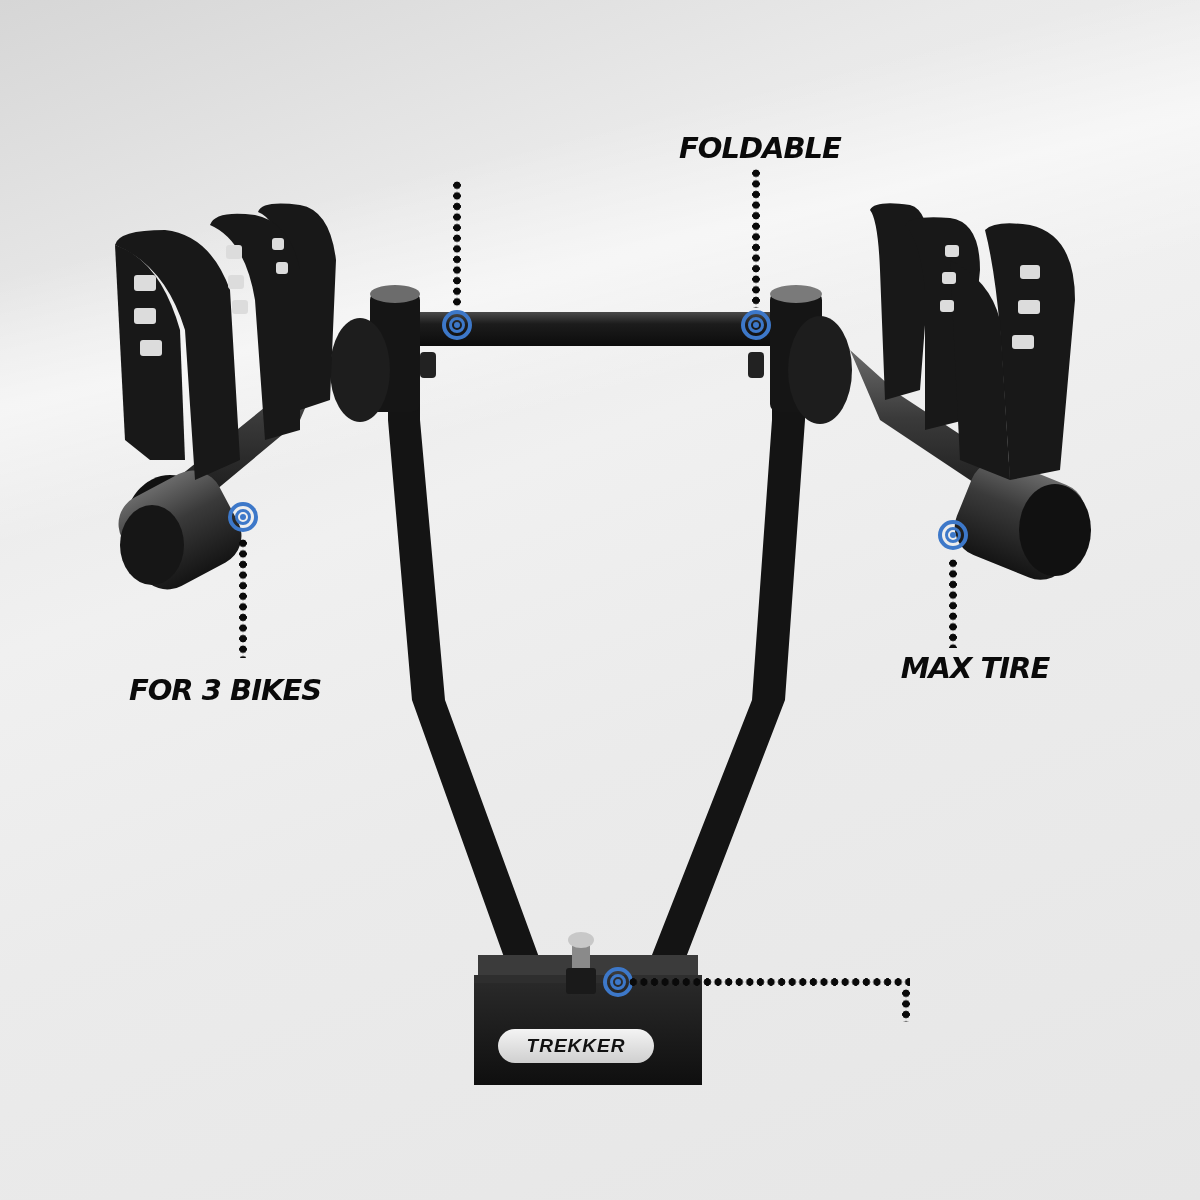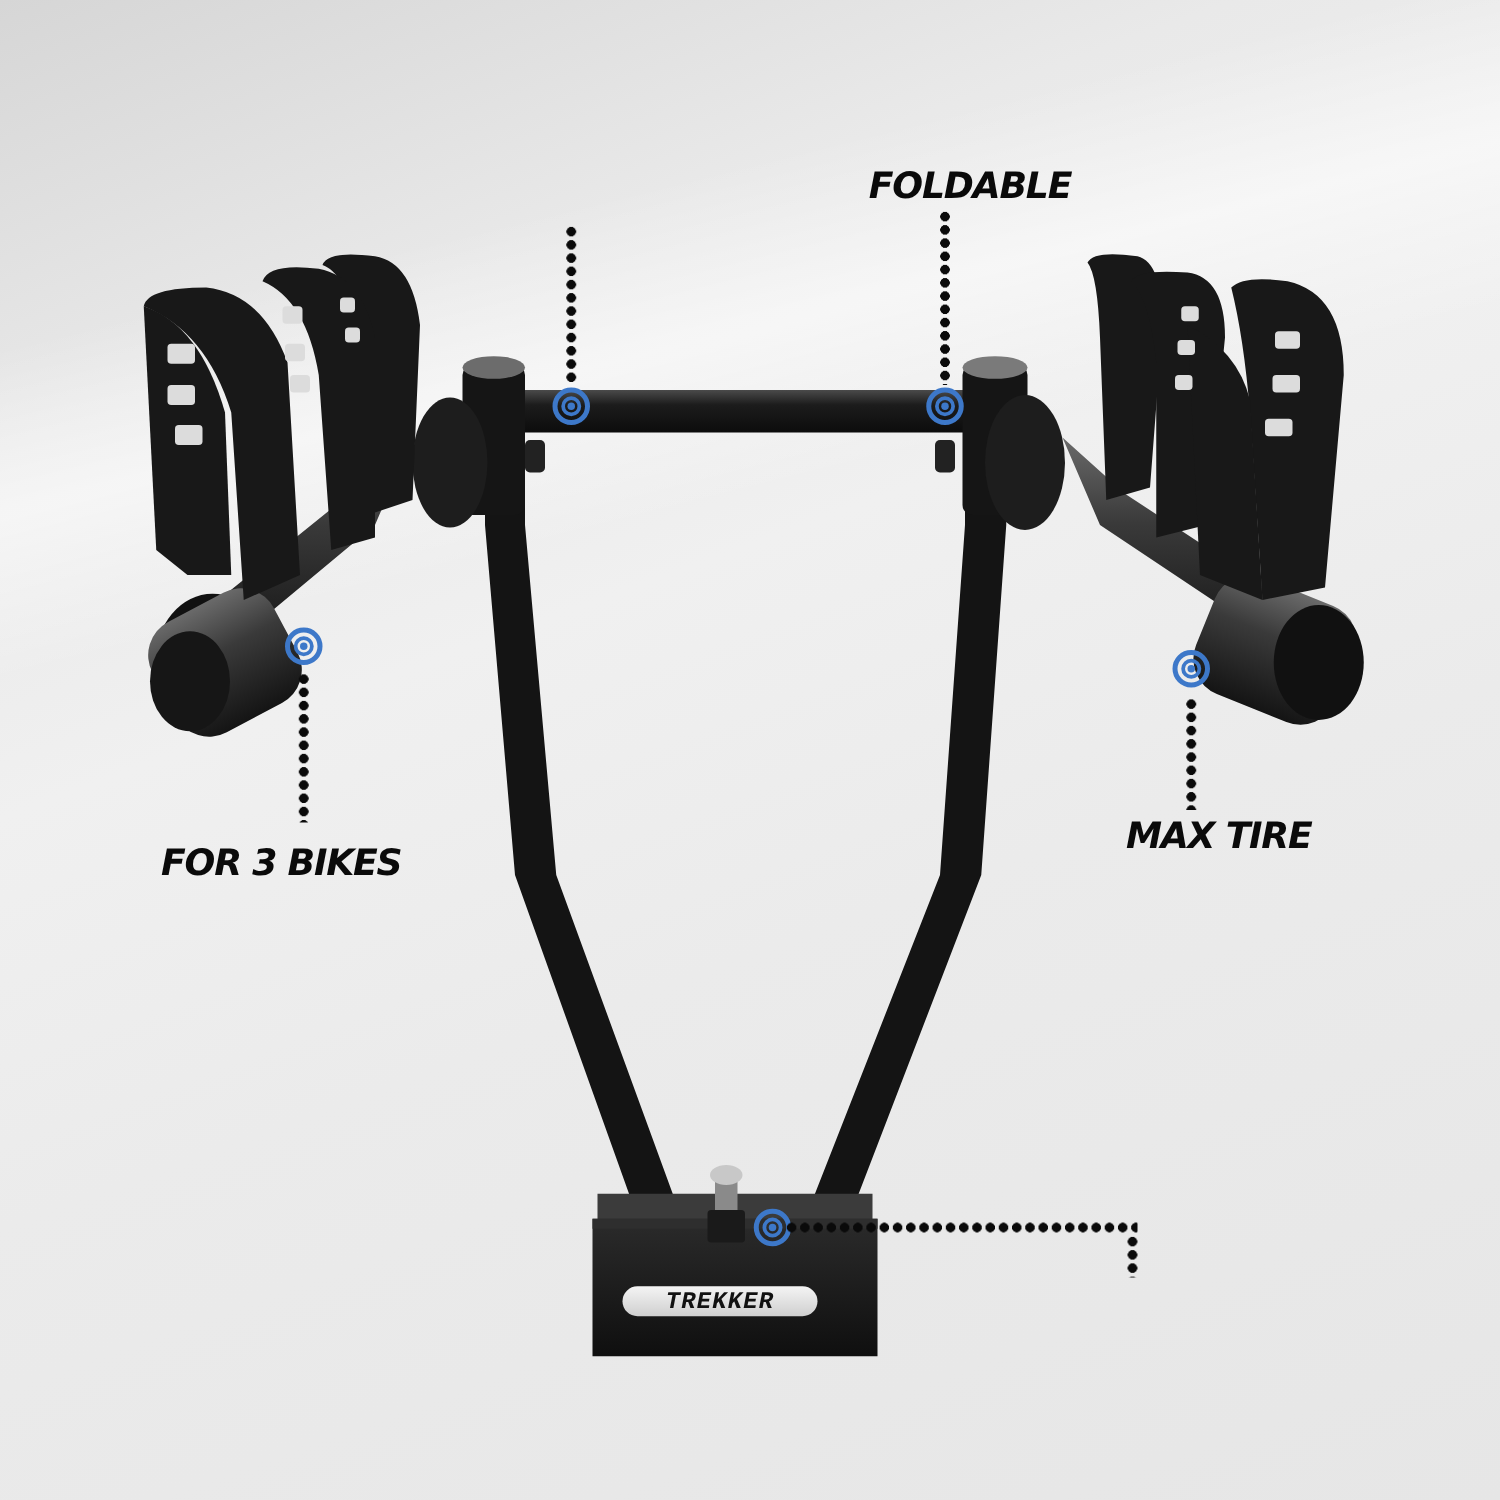--- a/index.html
+++ b/index.html
@@ -37,24 +37,24 @@
   .marker::before {
     content: ""; position: absolute; left: 3px; top: 3px; width: 16px; height: 16px;
     border-radius: 50%; box-sizing: border-box; border: 3px solid #3d78c9;
   }
   .marker::after {
     content: ""; position: absolute; left: 8px; top: 8px; width: 6px; height: 6px;
     border-radius: 50%; background: #3d78c9;
   }
   svg.product { position: absolute; left: 0; top: 0; }
   .brand-plate {
-    position: absolute; left: 498px; top: 1029px; width: 156px; height: 24px;
+    position: absolute; left: 498px; top: 1029px; width: 156px; height: 34px;
     background: linear-gradient(180deg, #f4f4f4, #cfcfcf);
     border-radius: 17px; display: flex; align-items: center; justify-content: center;
-    font-family: Liberation Mono, monospace; font-weight: bold; font-style: italic;
+    font-family: Liberation Sans, sans-serif; font-weight: bold; font-style: italic;
     font-size: 19px; letter-spacing: 1px; color: #111;
   }
 </style>
 </head>
 <body>
 
 <div class="canvas">
   <div class="glare"></div>
 
   <svg class="product" width="1200" height="1200" viewBox="0 0 1200 1200">
@@ -142,21 +142,21 @@
     <rect x="572" y="940" width="18" height="44" fill="#8a8a8a"></rect>
     <ellipse cx="581" cy="940" rx="13" ry="8" fill="#c8c8c8"></ellipse>
     <rect x="566" y="968" width="30" height="26" rx="3" fill="#1a1a1a"></rect>
   </svg>
 
   <div class="brand-plate">TREKKER</div>
 
   <div class="dots-v" style="left:453px; top:180px; height:128px;"></div>
   <div class="marker" style="left:442px; top:310px;"></div>
 
-  <div class="label" style="left:676px; top:132px; width:200px;">
+  <div class="label" style="left:660px; top:132px; width:200px;">
     <div>FOLDABLE</div>
   </div>
   <div class="dots-v" style="left:752px; top:168px; height:140px;"></div>
   <div class="marker" style="left:741px; top:310px;"></div>
 
   <div class="marker" style="left:228px; top:502px;"></div>
   <div class="dots-v" style="left:239px; top:538px; height:120px;"></div>
   <div class="label" style="left:110px; top:674px; width:230px;">
     <div>FOR 3 BIKES</div>
   </div>

